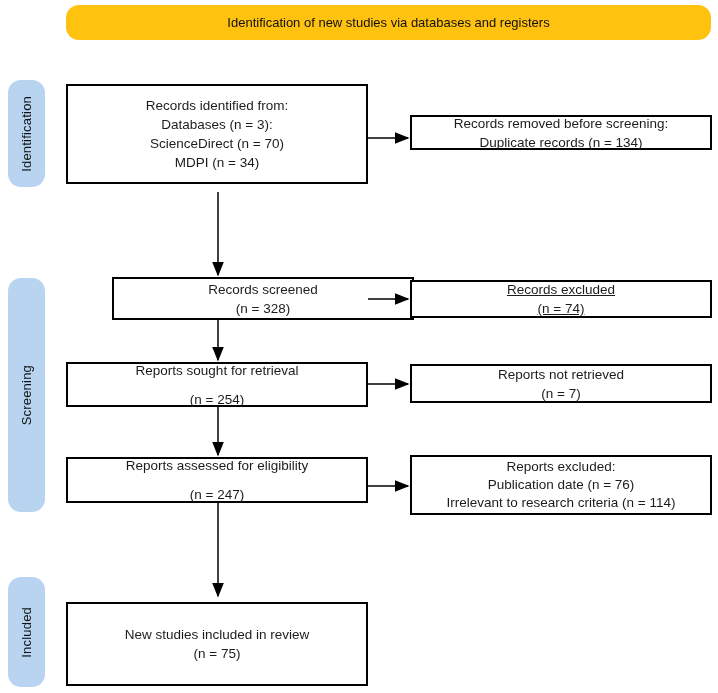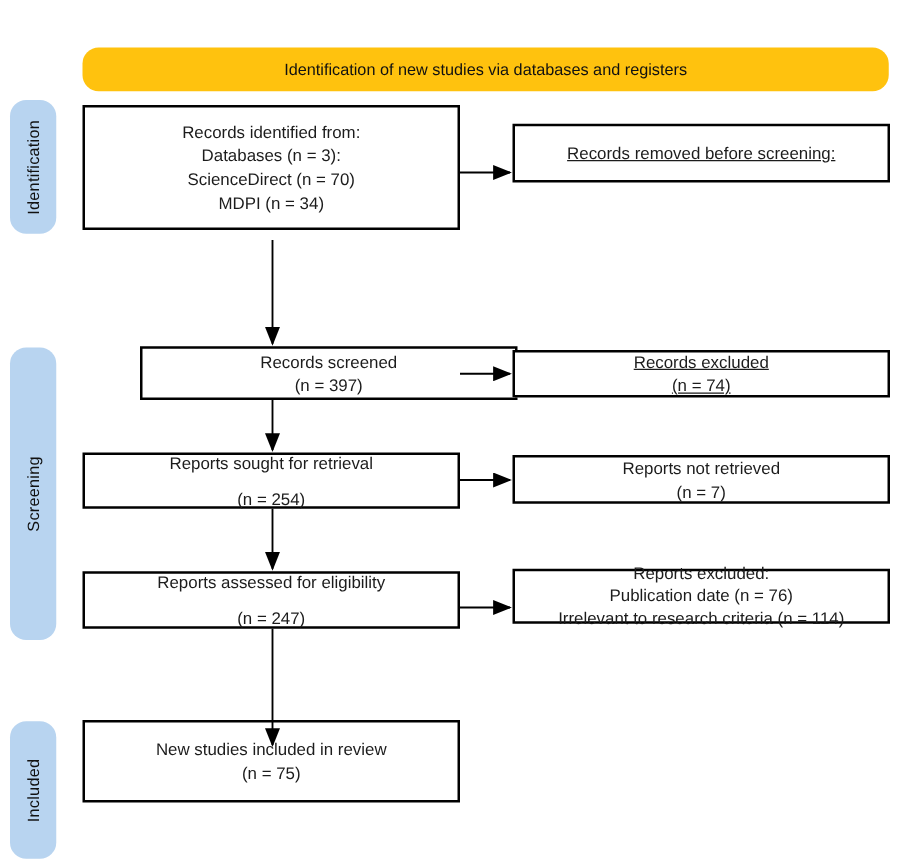--- a/index.html
+++ b/index.html
@@ -19,21 +19,20 @@
     position: absolute;
     left: 66px; top: 5px;
     width: 645px; height: 35px;
     background: #FFC20E;
     border-radius: 13px;
     display: flex;
     align-items: center;
     justify-content: center;
     font-size: 13px;
     color: #111111;
-    margin-top: 33px;
   }
   .side-label {
     position: absolute;
     left: 8px;
     width: 37px;
     background: #B8D4F0;
     border-radius: 13px;
     display: flex;
     align-items: center;
     justify-content: center;
@@ -60,28 +59,28 @@
     justify-content: center;
     text-align: center;
     font-size: 13.5px;
     line-height: 19px;
     padding: 2px 6px;
   }
   .col-left  { left: 66px;  width: 302px; }
   .col-right { left: 410px; width: 302px; }
 
   #box-identified       { top: 84px;  height: 100px; }
-  #box-removed          { top: 99px; height: 47px; text-decoration: underline; }
+  #box-removed          { top: 115px; height: 35px; }
   #box-screened         { top: 277px; height: 43px; margin-left: 46px; }
   #box-excluded         { top: 280px; height: 38px; text-decoration: underline; }
   #box-sought           { top: 362px; height: 45px; gap: 10px; }
   #box-not-retrieved    { top: 364px; height: 39px; }
   #box-assessed         { top: 457px; height: 46px; gap: 10px; }
-  #box-reports-excluded { top: 455px; height: 44px; line-height: 18px; }
-  #box-included         { top: 576px; height: 66px; }
+  #box-reports-excluded { top: 455px; height: 60px; line-height: 18px; }
+  #box-included         { top: 602px; height: 84px; }
 
   .arrow-layer {
     position: absolute;
     left: 0; top: 0;
     width: 718px; height: 693px;
     pointer-events: none;
   }
 </style>
 </head>
 <body>
@@ -104,25 +103,26 @@
 
   <div class="fbox col-left" id="box-identified">
     <span>Records identified from:</span>
     <span>Databases (n = 3):</span>
     <span>ScienceDirect (n = 70)</span>
     <span>MDPI (n = 34)</span>
   </div>
 
   <div class="fbox col-right" id="box-removed">
     <span>Records removed before screening:</span>
+    <span>Duplicate records (n = 134)</span>
   </div>
 
   <div class="fbox col-left" id="box-screened">
     <span>Records screened</span>
-    <span>(n = 397)</span>
+    <span>(n = 328)</span>
   </div>
 
   <div class="fbox col-right" id="box-excluded">
     <span>Records excluded</span>
     <span>(n = 74)</span>
   </div>
 
   <div class="fbox col-left" id="box-sought">
     <span>Reports sought for retrieval</span>
     <span>(n = 254)</span>

